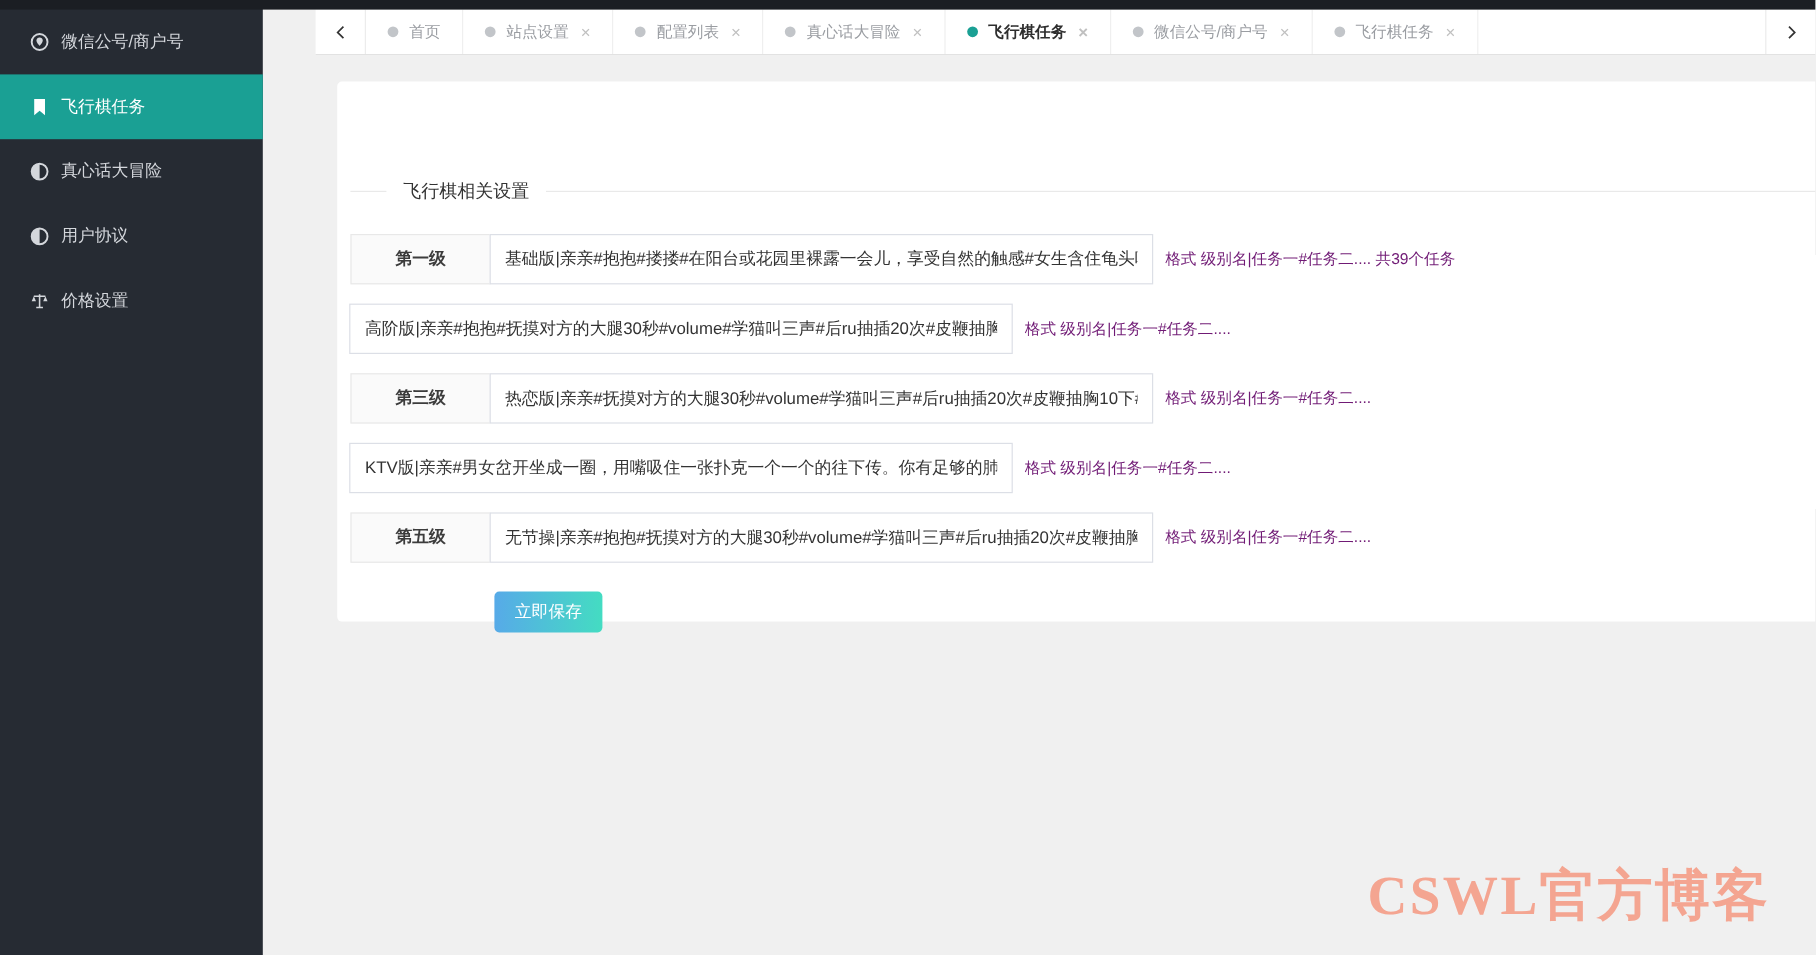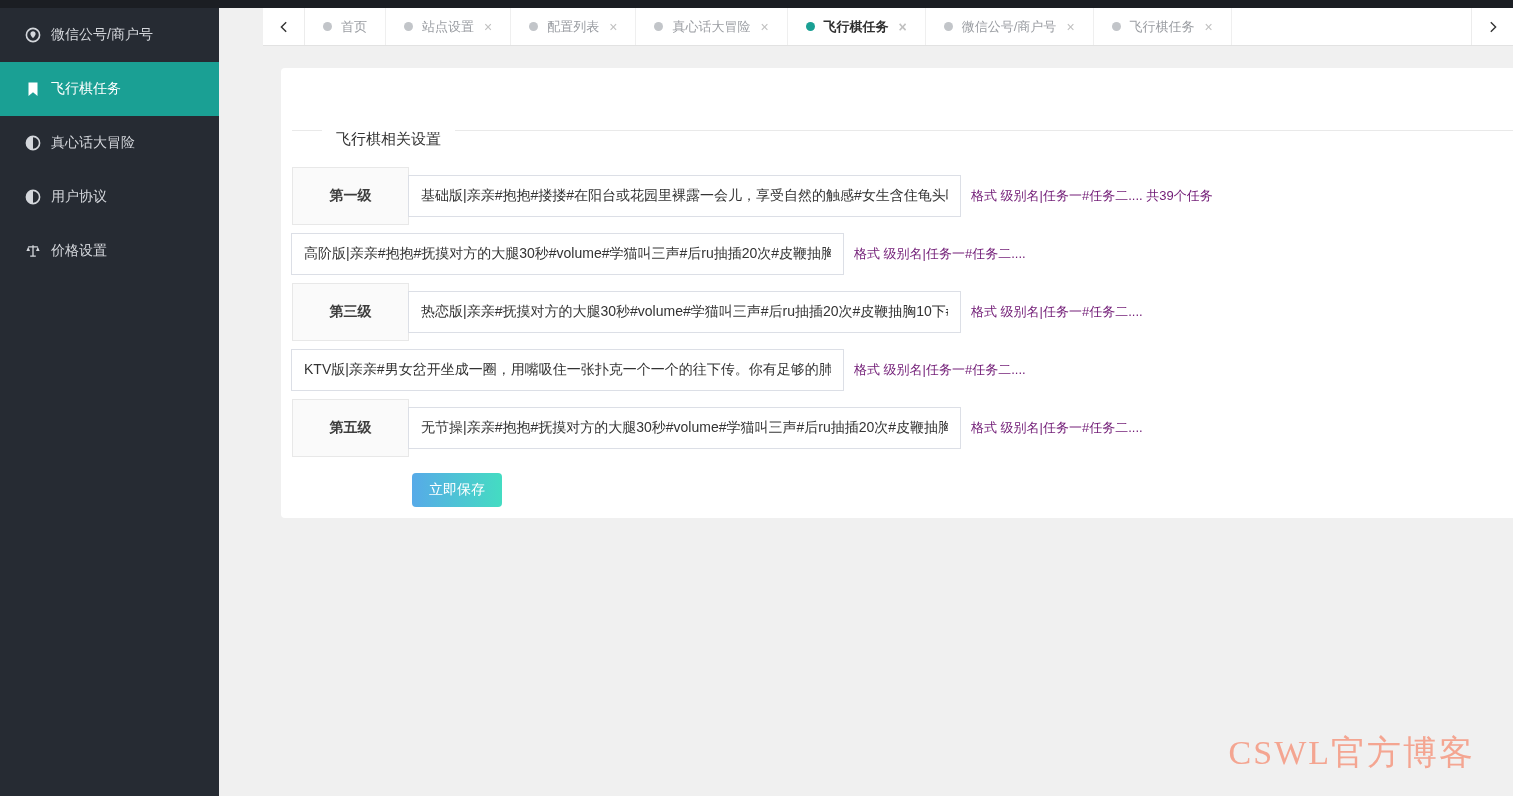--- a/index.html
+++ b/index.html
@@ -33,48 +33,48 @@
          font-size:13px; color:#9a9da2; cursor:pointer; white-space:nowrap; }
   .tab .dot { width:9px; height:9px; border-radius:50%; background:#c2c5c9; margin-right:9px; }
   .tab .close { margin-left:10px; color:#c0c0c0; font-size:14px; line-height:1; cursor:pointer; }
   .tab.active { color:#2e2e2e; font-weight:700; }
   .tab.active .dot { background:var(--accent,#1aa094); }
 
   
   .content { flex:1; background:#f0f0f0; position:relative; overflow:hidden; }
   .panel { margin:22px 0 0 18px; background:#fff; border-radius:4px 0 0 4px; height:450px; padding-left:11px; }
 
-  .section-divider { display:flex; padding-top:62px; }
+  .section-divider { display:flex; align-items:center; padding-top:82px; }
   .section-divider .line-short { width:30px; height:1px; background:#e9e9e9; }
   .section-divider .line-long  { flex:1; height:1px; background:#e9e9e9; }
   .section-divider .sec-title  { padding:0 14px; font-size:15px; color:#333; }
 
   .form-rows { margin-top:26px; }
   .form-row { display:flex; align-items:center; margin-bottom:16px; height:42px; }
-  .row-label { width:117px; height:58px; background:#fafafa; border:1px solid #e8e8e8;
+  .row-label { width:117px; height:42px; background:#fafafa; border:1px solid #e8e8e8;
                display:flex; align-items:center; justify-content:center;
                font-size:14px; font-weight:600; color:#3c3c3c; flex-shrink:0; }
   .row-input { width:553px; height:42px; border:1px solid #dcdfe6; background:#fff;
                margin-left:-1px; padding:0 12px; font-size:14px; color:#333;
                font-family:"Liberation Sans","DejaVu Sans",sans-serif;
                outline:none; flex-shrink:0; }
   .row-hint { margin-left:10px; font-size:13px; color:#701a75; white-space:nowrap;
               overflow:hidden; }
 
   .save-row { margin-left:120px; margin-top:24px; }
   .save-btn { display:inline-block; border:none; border-radius:4px; padding:8px 17px;
               font-size:14px; color:#fff; cursor:pointer;
               font-family:"Liberation Sans","DejaVu Sans",sans-serif;
               background:linear-gradient(90deg,var(--btn-from,#57aae8),var(--btn-to,#44dcc2)); }
 
   
   .watermark { position:absolute; right:38px; bottom:22px; text-align:center;
                color:var(--watermark,#f4a591); pointer-events:none; }
   .watermark .wm-title { font-family:"Liberation Serif","DejaVu Serif",serif;
-                         font-size:34px; font-weight:400; letter-spacing:2px; line-height:1.2;text-align:right; }
+                         font-size:46px; font-weight:700; letter-spacing:2px; line-height:1.2;text-align:right; }
   .watermark .wm-url { font-size:19px; font-weight:700; margin-top:4px; letter-spacing:1px; }
 </style>
 </head>
 <body>
 
 <div class="app">
   <div class="top-strip"></div>
 
   <div class="sidebar">
 

